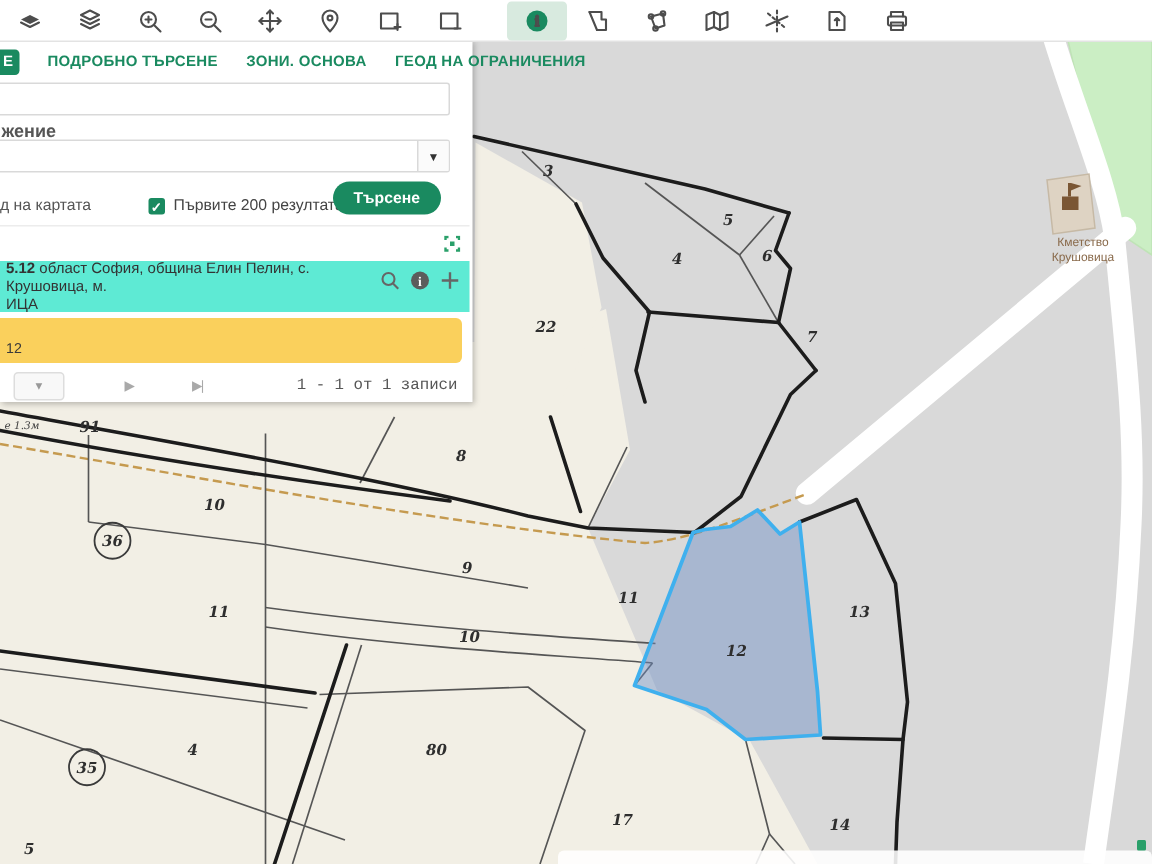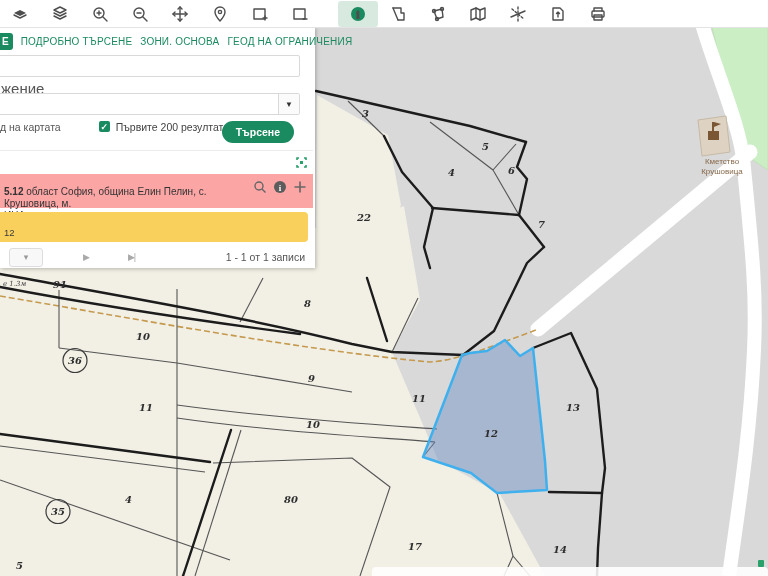--- a/index.html
+++ b/index.html
@@ -12,47 +12,47 @@
            border-bottom:1px solid #e3e3e3;z-index:5;display:flex;align-items:center;}
   .tb-icon{width:40px;height:26px;display:flex;align-items:center;justify-content:center;cursor:pointer;}
   .tb-icon svg{stroke:#4d4d4d;fill:none;stroke-width:1.4;stroke-linecap:round;stroke-linejoin:round;}
   .info-wrap{background:#d8eadf;border-radius:3px;margin-left:18px;}
   
   #panel{position:absolute;left:0;top:27px;width:315px;height:241px;background:#ffffff;z-index:4;
          box-shadow:1px 1px 4px rgba(0,0,0,.25);font-size:10.5px;color:#444;}
   #tabs{display:flex;align-items:center;height:24px;padding-top:2px;}
   .tab-active{background:var(--green);color:#fff;font-weight:bold;font-size:10px;
               height:17px;line-height:17px;padding:0 4px 0 2px;border-radius:0 3px 3px 0;}
-  .tab{color:var(--green);font-weight:normal;font-size:10px;margin-left:8px;letter-spacing:.2px;cursor:pointer;white-space:nowrap;}
+  .tab{color:var(--green);font-weight:bold;font-size:10px;margin-left:19px;letter-spacing:.2px;cursor:pointer;white-space:nowrap;}
   .inp{position:absolute;left:-8px;width:308px;height:22px;border:1px solid #d9d9d9;border-radius:2px;background:#fff;box-sizing:border-box;}
-  #loc-label{position:absolute;left:1px;top:53px;font-size:15px;color:#555;}
+  #loc-label{position:absolute;left:1px;top:53px;font-size:12px;color:#555;font-weight:bold;}
   #select{top:66px;}
   #select .arrow-btn{position:absolute;right:0;top:0;width:20px;height:20px;border-left:1px solid #d9d9d9;
        background:#fbfbfb;display:flex;align-items:center;justify-content:center;color:#333;font-size:8px;cursor:pointer;}
-  #opt-row{position:absolute;left:0;top:94px;width:306px;height:22px;display:flex;align-items:flex-start;}
+  #opt-row{position:absolute;left:0;top:94px;width:306px;height:22px;display:flex;align-items:flex-end;}
   #extent-label{color:#555;}
   .checkbox{width:11px;height:11px;background:var(--green);border-radius:2px;margin-left:38px;margin-right:6px;
             display:flex;align-items:center;justify-content:center;color:#fff;font-size:9px;font-weight:bold;}
   #search-btn{position:absolute;right:12px;top:0;height:22px;padding:0 14px;background:var(--green);
               color:#fff;font-weight:bold;font-size:10.5px;border:none;border-radius:11px;line-height:22px;cursor:pointer;}
   #sec-divider{position:absolute;left:0;top:123px;width:313px;border-top:1px solid #ececec;}
   #expand-icon{position:absolute;right:8px;top:130px;cursor:pointer;}
-  #result-header{position:absolute;left:0;top:147px;width:313px;height:34px;background:#fca5a5;
-                 padding:12px 0 0 4px;box-sizing:border-box;font-size:10px;color:#333;line-height:12px;}
+  #result-header{position:absolute;left:0;top:147px;width:313px;height:34px;background:#5eead4;
+                 padding:0 0 0 4px;box-sizing:border-box;font-size:10px;color:#333;line-height:12px;}
   #result-header .txt{width:250px;}
   #rh-icons{position:absolute;right:6px;top:6px;display:flex;align-items:center;color:#555;}
   #rh-icons .ic{margin-left:6px;cursor:pointer;display:flex;align-items:center;}
   #result-row{position:absolute;left:-4px;top:185px;width:312px;height:30px;background:#fad05c;border-radius:0 4px 4px 0;
               padding:3px 4px 0 8px;box-sizing:border-box;font-size:9.5px;color:#3a3a3a;line-height:12px;}
   #pager{position:absolute;left:0;top:220px;width:313px;height:20px;display:flex;align-items:center;color:#888;}
   #page-size{margin-left:9px;width:32px;height:17px;border:1px solid #ddd;border-radius:3px;background:#f8f8f8;
              display:flex;align-items:center;justify-content:center;color:#999;font-size:9px;cursor:pointer;}
   .pg-arrow{color:#a9a9a9;font-size:9px;cursor:pointer;}
   #pg-next{margin-left:40px;} #pg-last{margin-left:38px;letter-spacing:-1px;}
-  #pg-info{position:absolute;right:8px;color:#555;font-size:10.5px;}
+  #pg-info{position:absolute;right:8px;color:#555;font-size:10.5px;font-family:Liberation Mono, monospace;}
   
   .parcel-num{font-family:"DejaVu Serif",serif;font-style:italic;font-weight:bold;font-size:10px;fill:#2e2e2e;}
   .tiny-note{font-family:"DejaVu Serif",serif;font-style:italic;font-size:7px;fill:#444;}
   .place-lbl{font-size:8px;fill:#8a6b4c;text-anchor:middle;}
   #bottom-bar{position:absolute;left:372px;top:567px;width:396px;height:12px;background:#fff;opacity:.88;
               border-radius:4px 4px 0 0;z-index:3;}
   #bottom-green{position:absolute;left:758px;top:560px;width:6px;height:7px;background:#2aa06a;z-index:3;border-radius:1px;}
 </style>
 </head>
 <body>

